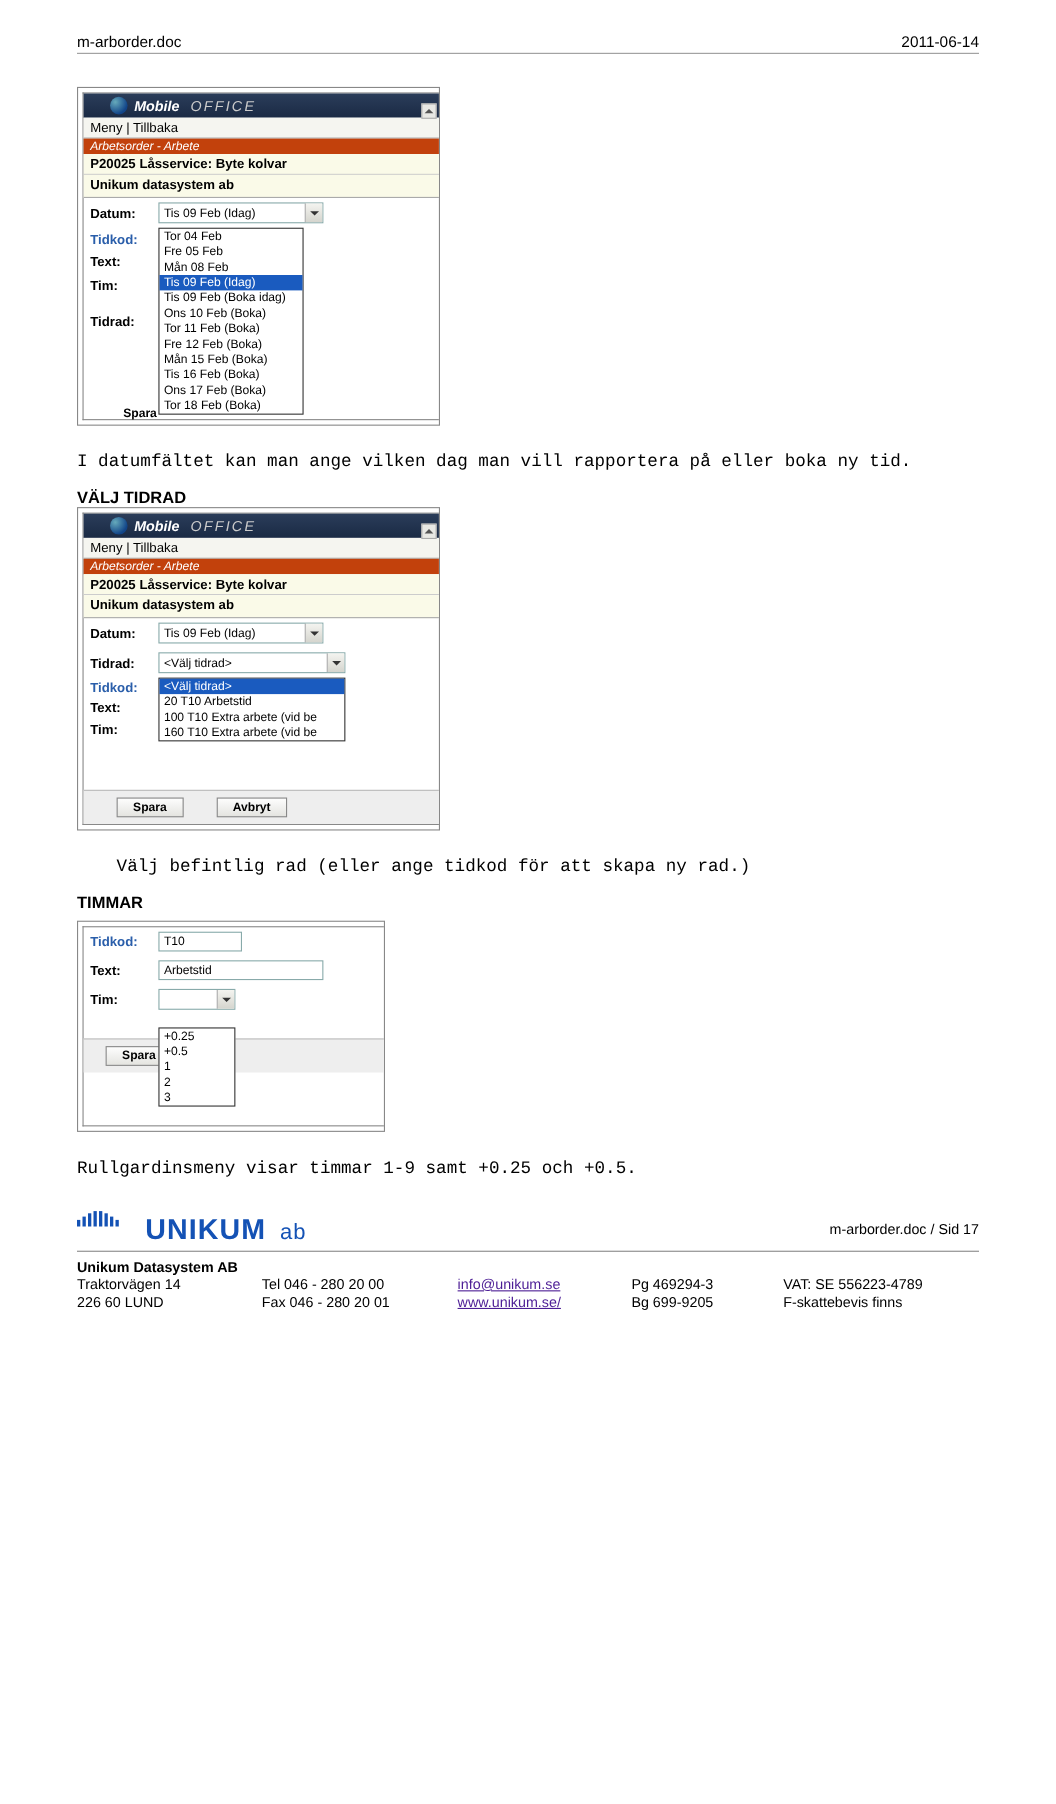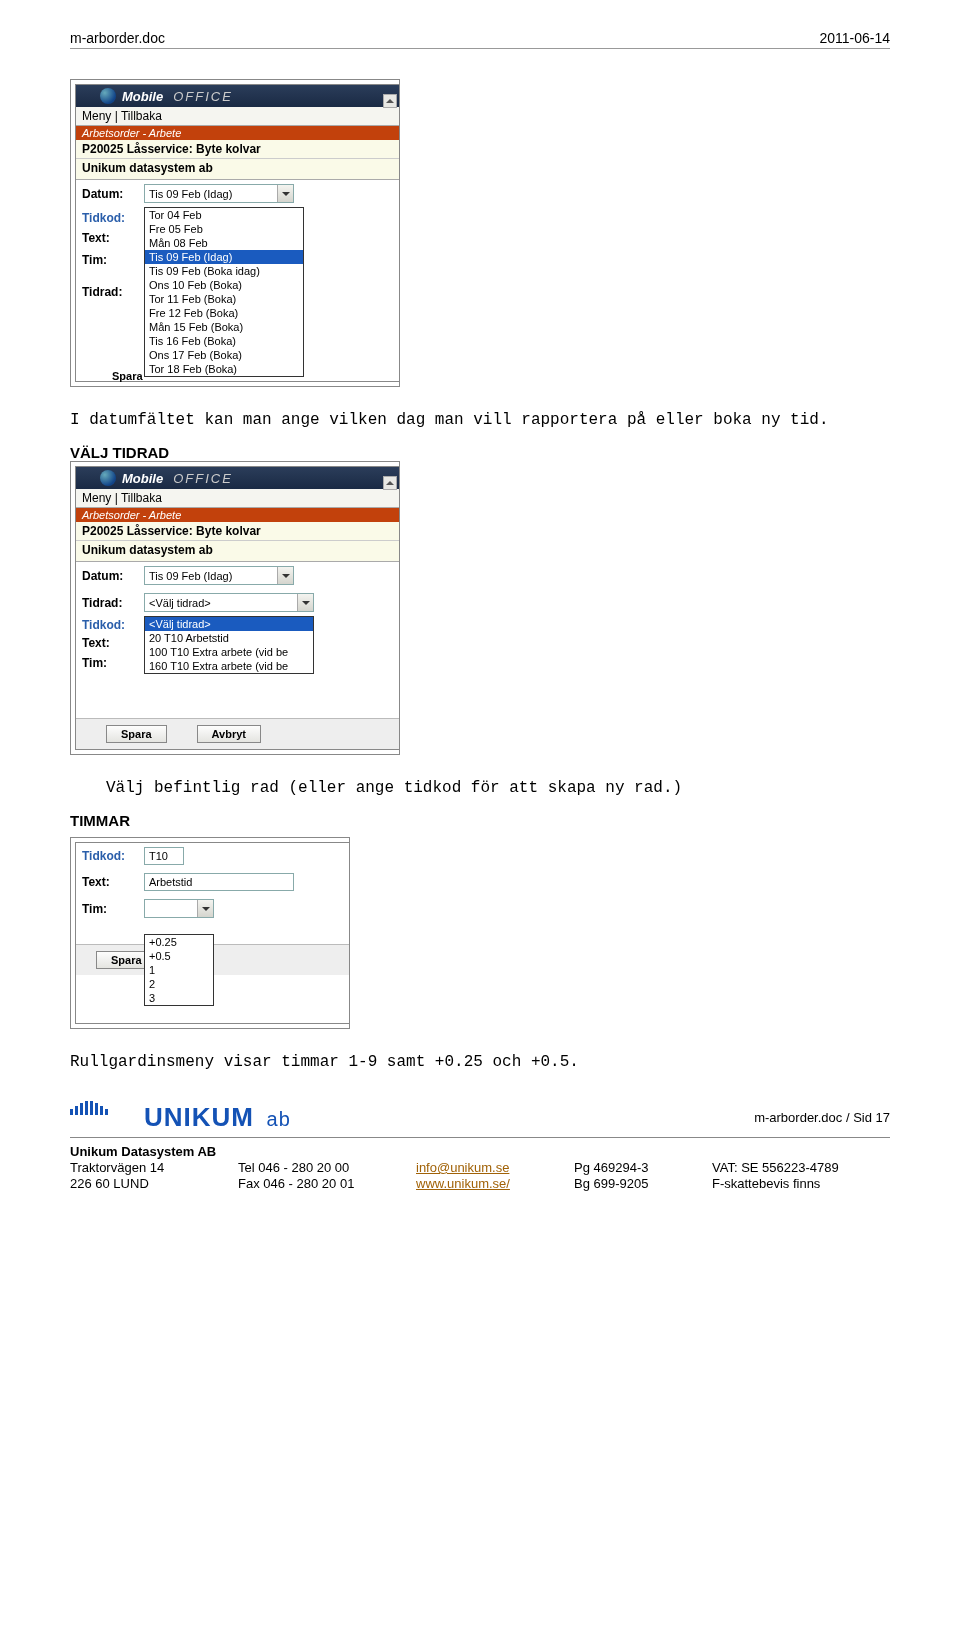--- a/index.html
+++ b/index.html
@@ -177,21 +177,21 @@
   .scroll-hint::after {
     content:"";
     border-left:4px solid transparent;
     border-right:4px solid transparent;
     border-bottom:4px solid #555;
   }
   
   .logo-row {
     display: flex;
     align-items: center;
-    gap: 22px;
+    gap: 10px;
     margin-top: 30px;
     padding-bottom: 2px;
   }
   .logo-mark {
     width: 52px; height: 32px;
     display: flex; flex-direction: column;
   }
   .logo-mark .bars { display:flex; gap:2px; height:14px; }
   .logo-mark .bar { width:3px; background:#1452b5; }
   .logo-mark .b1{height:6px;margin-top:8px}
@@ -218,21 +218,21 @@
   .divider { border-top: 1px solid #888; margin-top: 2px;}
   .footer-table {
     display: grid;
     grid-template-columns: 160px 170px 150px 130px 170px;
     font-size: 13px;
     margin-top: 6px;
     column-gap: 8px;
     row-gap: 1px;
   }
   .footer-table .bold { font-weight: bold; }
-  .footer-table a { color: #a16207; text-decoration: underline; }
+  .footer-table a { color: #4c1d95; text-decoration: underline; }
 </style>
 </head>
 <body>
 
 <div class="page">
 
   <div class="header-row">
     <span>m-arborder.doc</span>
     <span>2011-06-14</span>
   </div>
@@ -254,21 +254,21 @@
 
       <div class="field-row">
         <span class="field-label">Datum:</span>
         <div class="select-box" style="width:150px">
           <span class="sel-text">Tis 09 Feb (Idag)</span>
           <span class="sel-arrow"></span>
         </div>
       </div>
       <div class="field-row" style="padding-top:0">
         <span class="field-label">Tidrad:</span>
-        <div class="dropdown-list" style="width:160px">
+        <div class="dropdown-list" style="width:132px">
           <div class="dd-item">Tor 04 Feb</div>
           <div class="dd-item">Fre 05 Feb</div>
           <div class="dd-item">Mån 08 Feb</div>
           <div class="dd-item selected">Tis 09 Feb (Idag)</div>
           <div class="dd-item">Tis 09 Feb (Boka idag)</div>
           <div class="dd-item">Ons 10 Feb (Boka)</div>
           <div class="dd-item">Tor 11 Feb (Boka)</div>
           <div class="dd-item">Fre 12 Feb (Boka)</div>
           <div class="dd-item">Mån 15 Feb (Boka)</div>
           <div class="dd-item">Tis 16 Feb (Boka)</div>
@@ -343,21 +343,21 @@
 
   <p class="body-text" style="margin-left:36px">Välj befintlig rad (eller ange tidkod för att skapa ny rad.)</p>
 
   <p class="heading-mid">TIMMAR</p>
 
   
   <div class="screenshot ss3" style="margin-top:8px">
     <div class="window-inner">
       <div class="field-row">
         <span class="field-label blue">Tidkod:</span>
-        <div class="input-box" style="width:40px; padding:0 4px; font-size:11px; line-height:16px">T10</div>
+        <div class="input-box" style="width:76px; padding:0 4px; font-size:11px; line-height:16px">T10</div>
       </div>
       <div class="field-row">
         <span class="field-label">Text:</span>
         <div class="input-box" style="width:150px; padding:0 4px; font-size:11px; line-height:16px">Arbetstid</div>
       </div>
       <div class="field-row">
         <span class="field-label">Tim:</span>
         <div class="select-box" style="width:70px">
           <span class="sel-text"></span>
           <span class="sel-arrow"></span>

